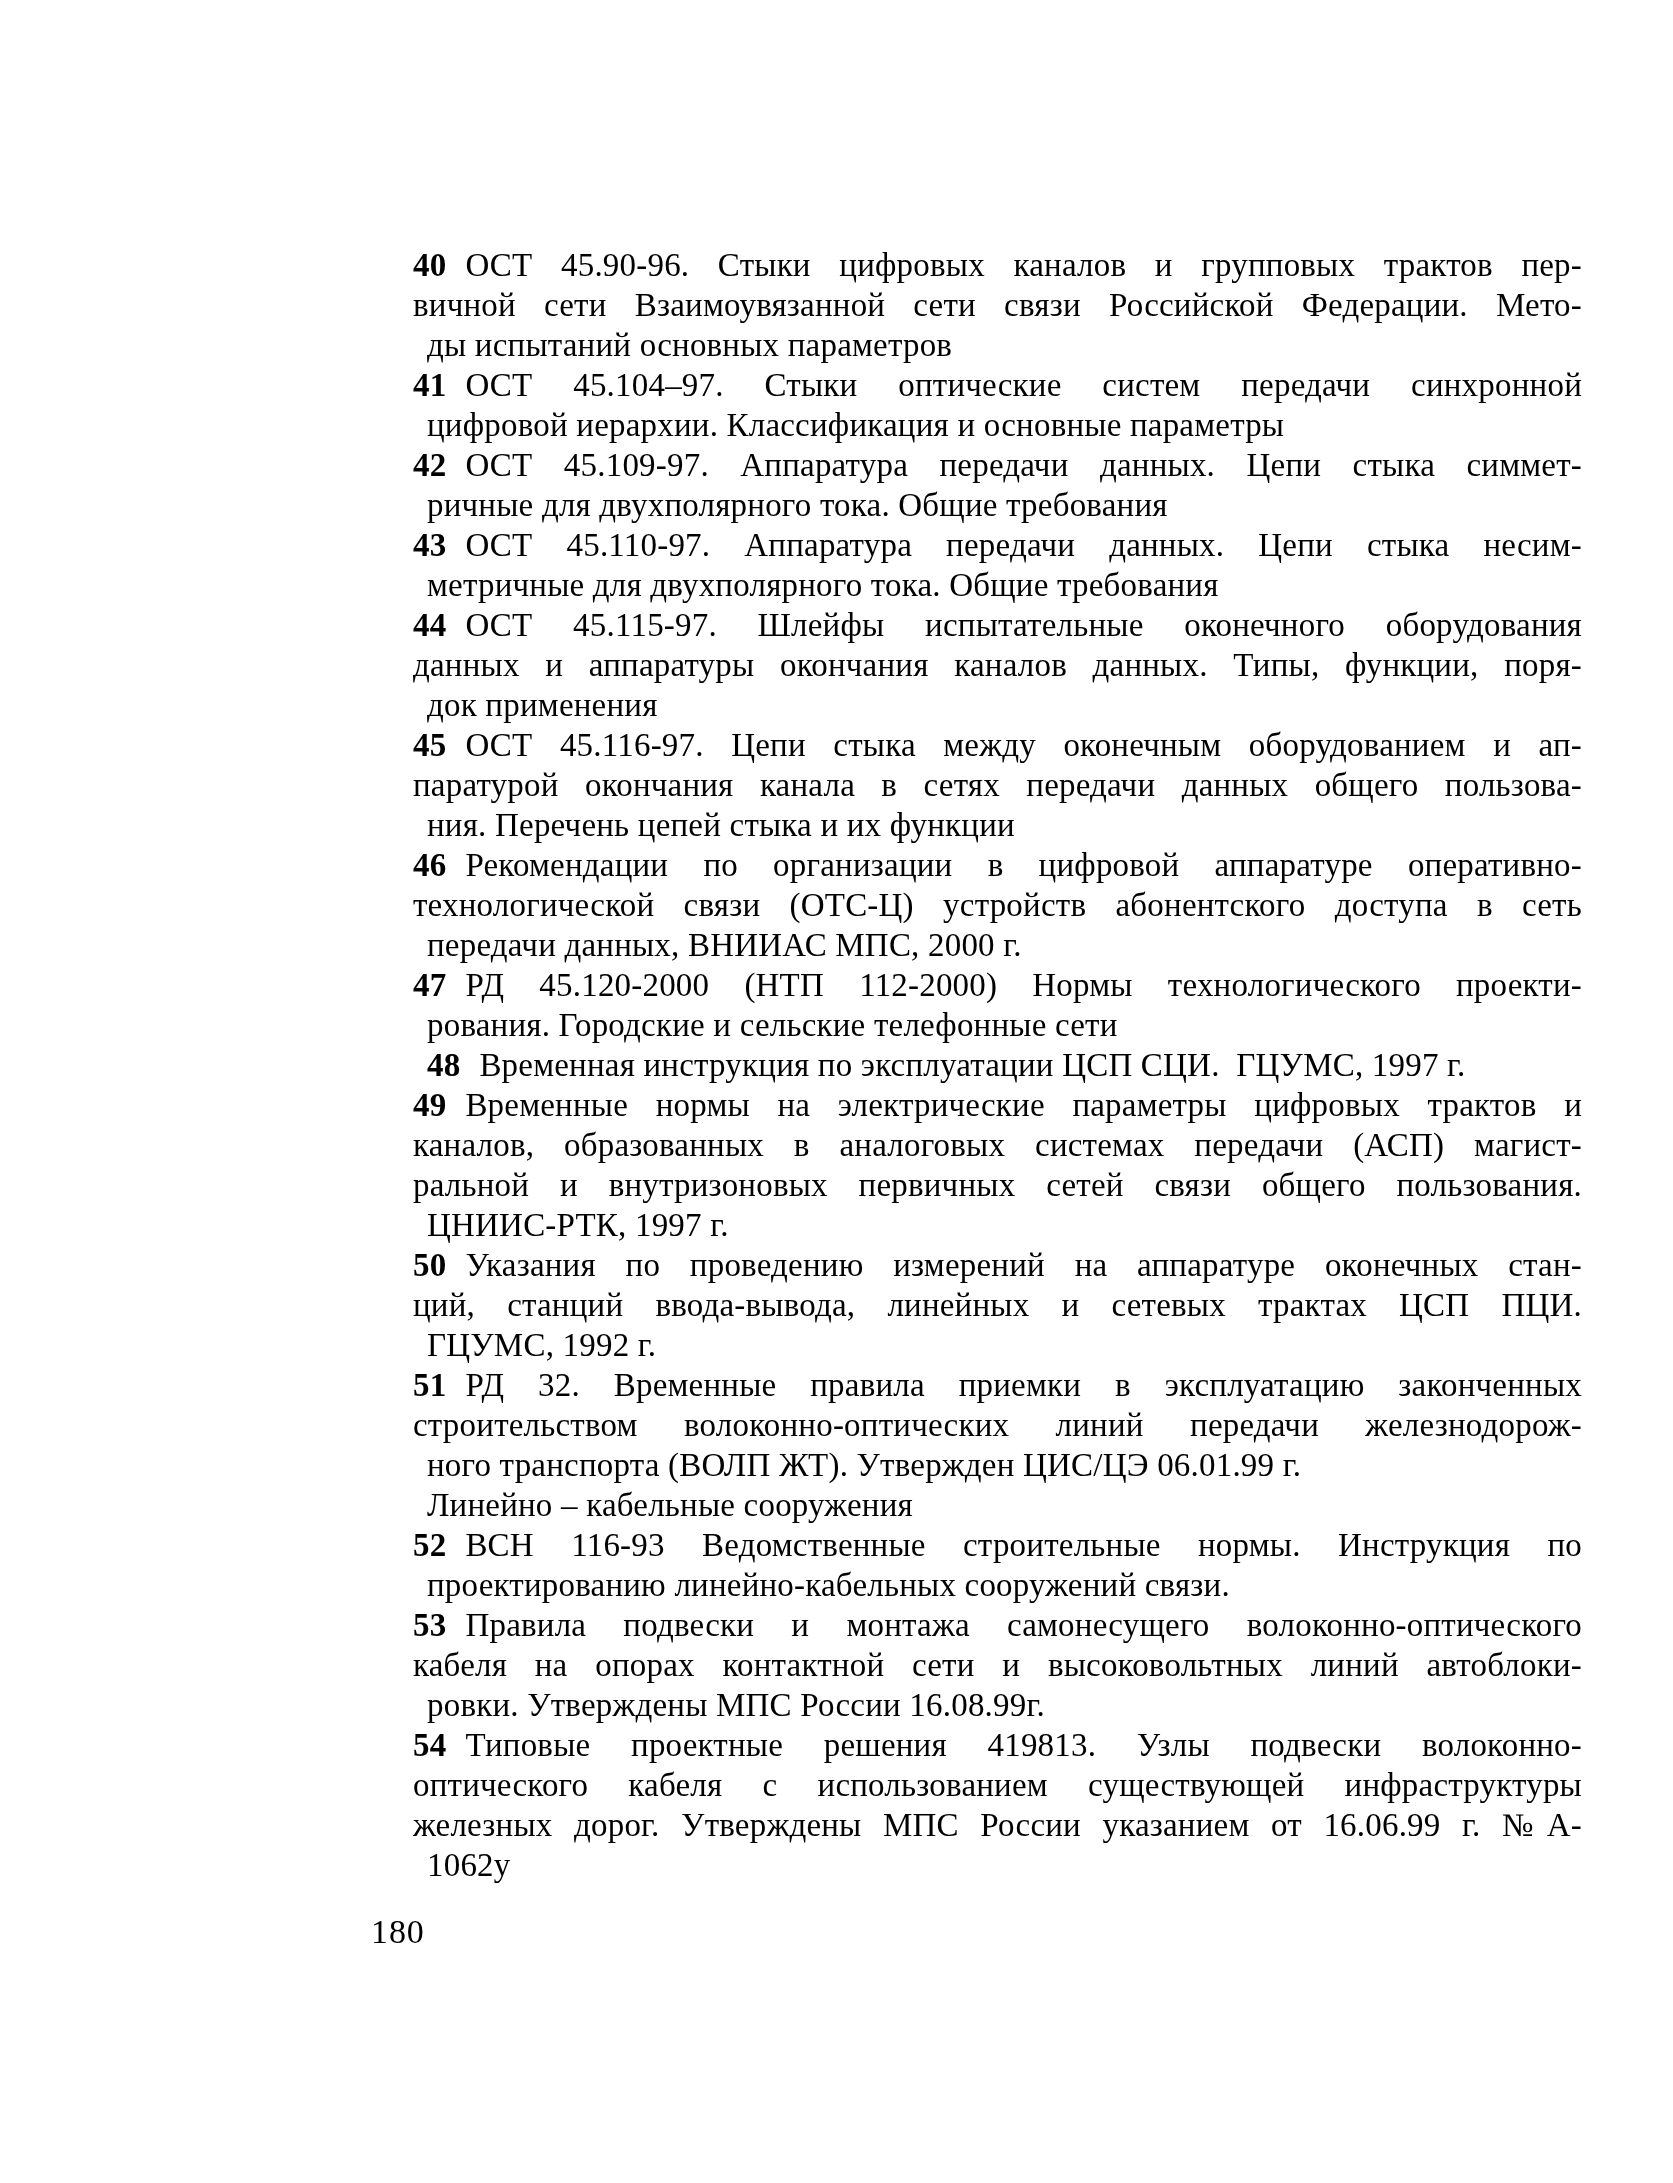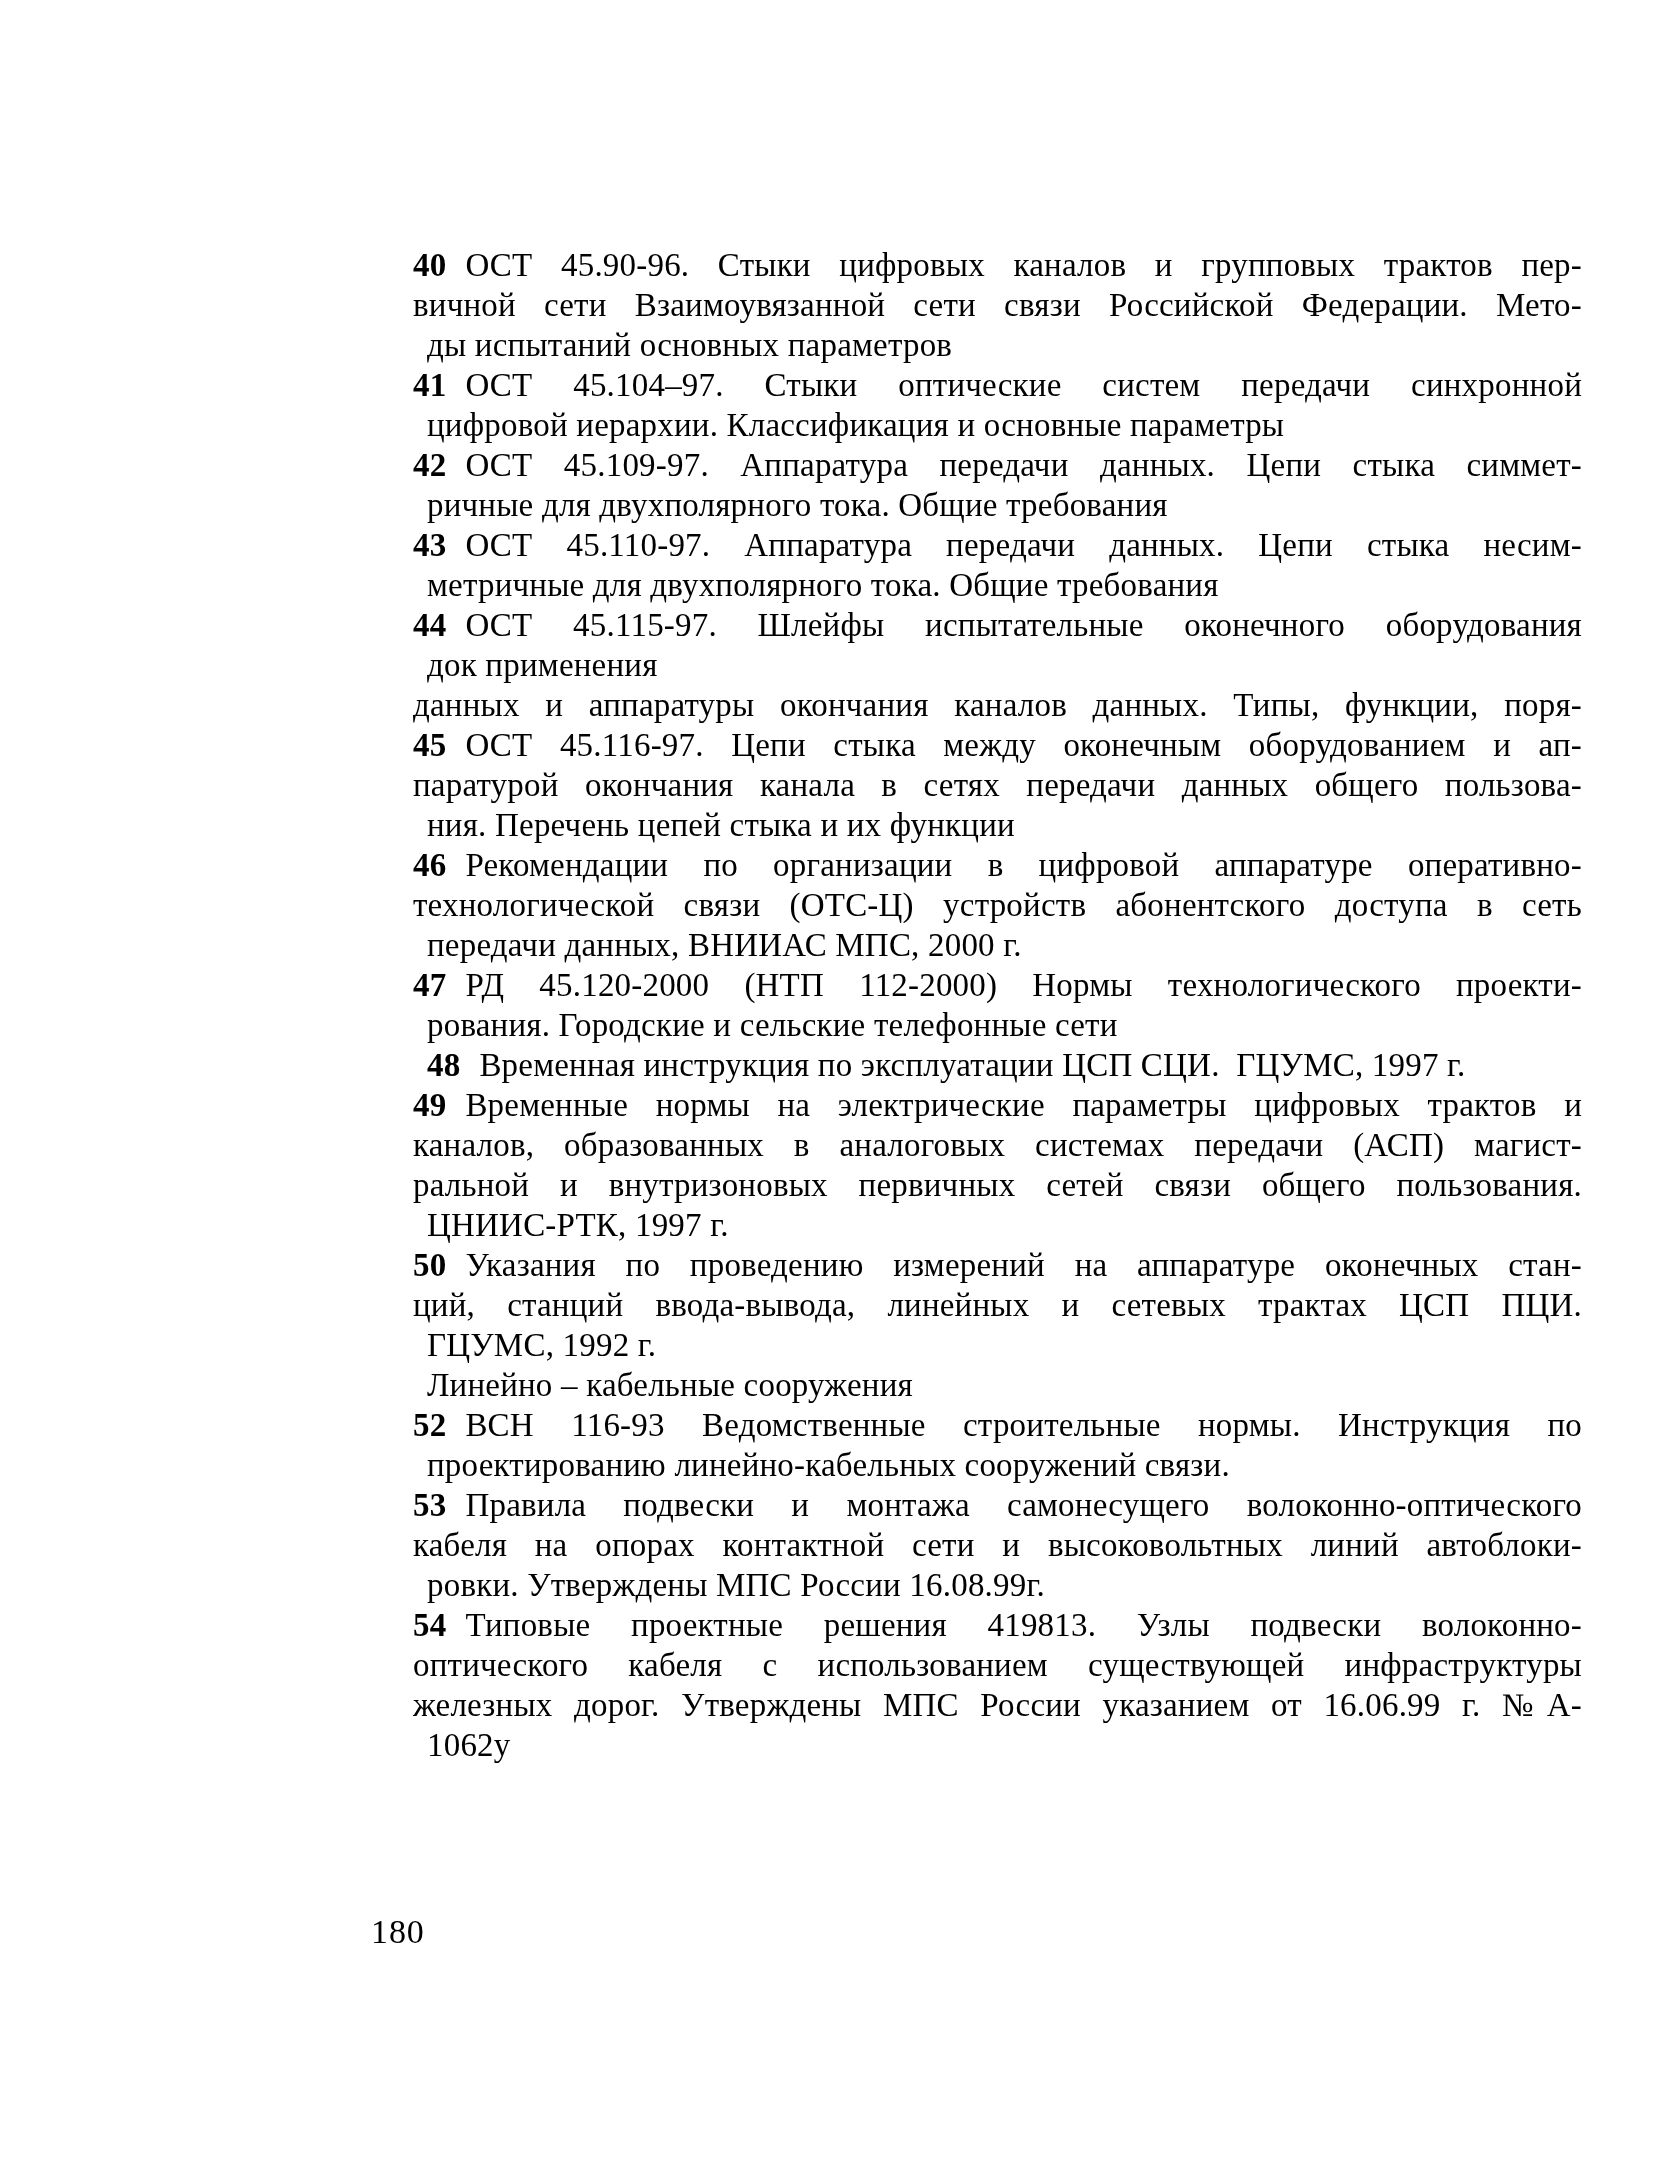--- a/index.html
+++ b/index.html
@@ -68,22 +68,22 @@
       <div class="item">
         <div class="line just"><span class="num">42</span>ОСТ 45.109-97. Аппаратура передачи данных. Цепи стыка симмет-</div>
         <div class="line last">ричные для двухполярного тока. Общие требования</div>
       </div>
       <div class="item">
         <div class="line just"><span class="num">43</span>ОСТ 45.110-97. Аппаратура передачи данных. Цепи стыка несим-</div>
         <div class="line last">метричные для двухполярного тока. Общие требования</div>
       </div>
       <div class="item">
         <div class="line just"><span class="num">44</span>ОСТ 45.115-97. Шлейфы испытательные оконечного оборудования</div>
+        <div class="line just">данных и аппаратуры окончания каналов данных. Типы, функции, поря-</div>
         <div class="line last">док применения</div>
-        <div class="line just">данных и аппаратуры окончания каналов данных. Типы, функции, поря-</div>
       </div>
       <div class="item">
         <div class="line just"><span class="num">45</span>ОСТ 45.116-97. Цепи стыка между оконечным оборудованием и ап-</div>
         <div class="line just">паратурой окончания канала в сетях передачи данных общего пользова-</div>
         <div class="line last">ния. Перечень цепей стыка и их функции</div>
       </div>
       <div class="item">
         <div class="line just"><span class="num">46</span>Рекомендации по организации в цифровой аппаратуре оперативно-</div>
         <div class="line just">технологической связи (ОТС-Ц) устройств абонентского доступа в сеть</div>
         <div class="line last">передачи данных, ВНИИАС МПС, 2000 г.</div>
@@ -100,20 +100,25 @@
         <div class="line just">каналов, образованных в аналоговых системах передачи (АСП) магист-</div>
         <div class="line just">ральной и внутризоновых первичных сетей связи общего пользования.</div>
         <div class="line last">ЦНИИС-РТК, 1997 г.</div>
       </div>
       <div class="item">
         <div class="line just"><span class="num">50</span>Указания по проведению измерений на аппаратуре оконечных стан-</div>
         <div class="line just">ций, станций ввода-вывода, линейных и сетевых трактах ЦСП ПЦИ.</div>
         <div class="line last">ГЦУМС, 1992 г.</div>
       </div>
       <div class="item">
+        <div class="line just"><span class="num">51</span>РД 32. Временные правила приемки в эксплуатацию законченных</div>
+        <div class="line just">строительством волоконно-оптических линий передачи железнодорож-</div>
+        <div class="line last">ного транспорта (ВОЛП ЖТ). Утвержден ЦИС/ЦЭ 06.01.99 г.</div>
+      </div>
+      <div class="item">
         <div class="line last">Линейно – кабельные сооружения</div>
       </div>
       <div class="item">
         <div class="line just"><span class="num">52</span>ВСН 116-93 Ведомственные строительные нормы. Инструкция по</div>
         <div class="line last">проектированию линейно-кабельных сооружений связи.</div>
       </div>
       <div class="item">
         <div class="line just"><span class="num">53</span>Правила подвески и монтажа самонесущего волоконно-оптического</div>
         <div class="line just">кабеля на опорах контактной сети и высоковольтных линий автоблоки-</div>
         <div class="line last">ровки. Утверждены МПС России 16.08.99г.</div>

